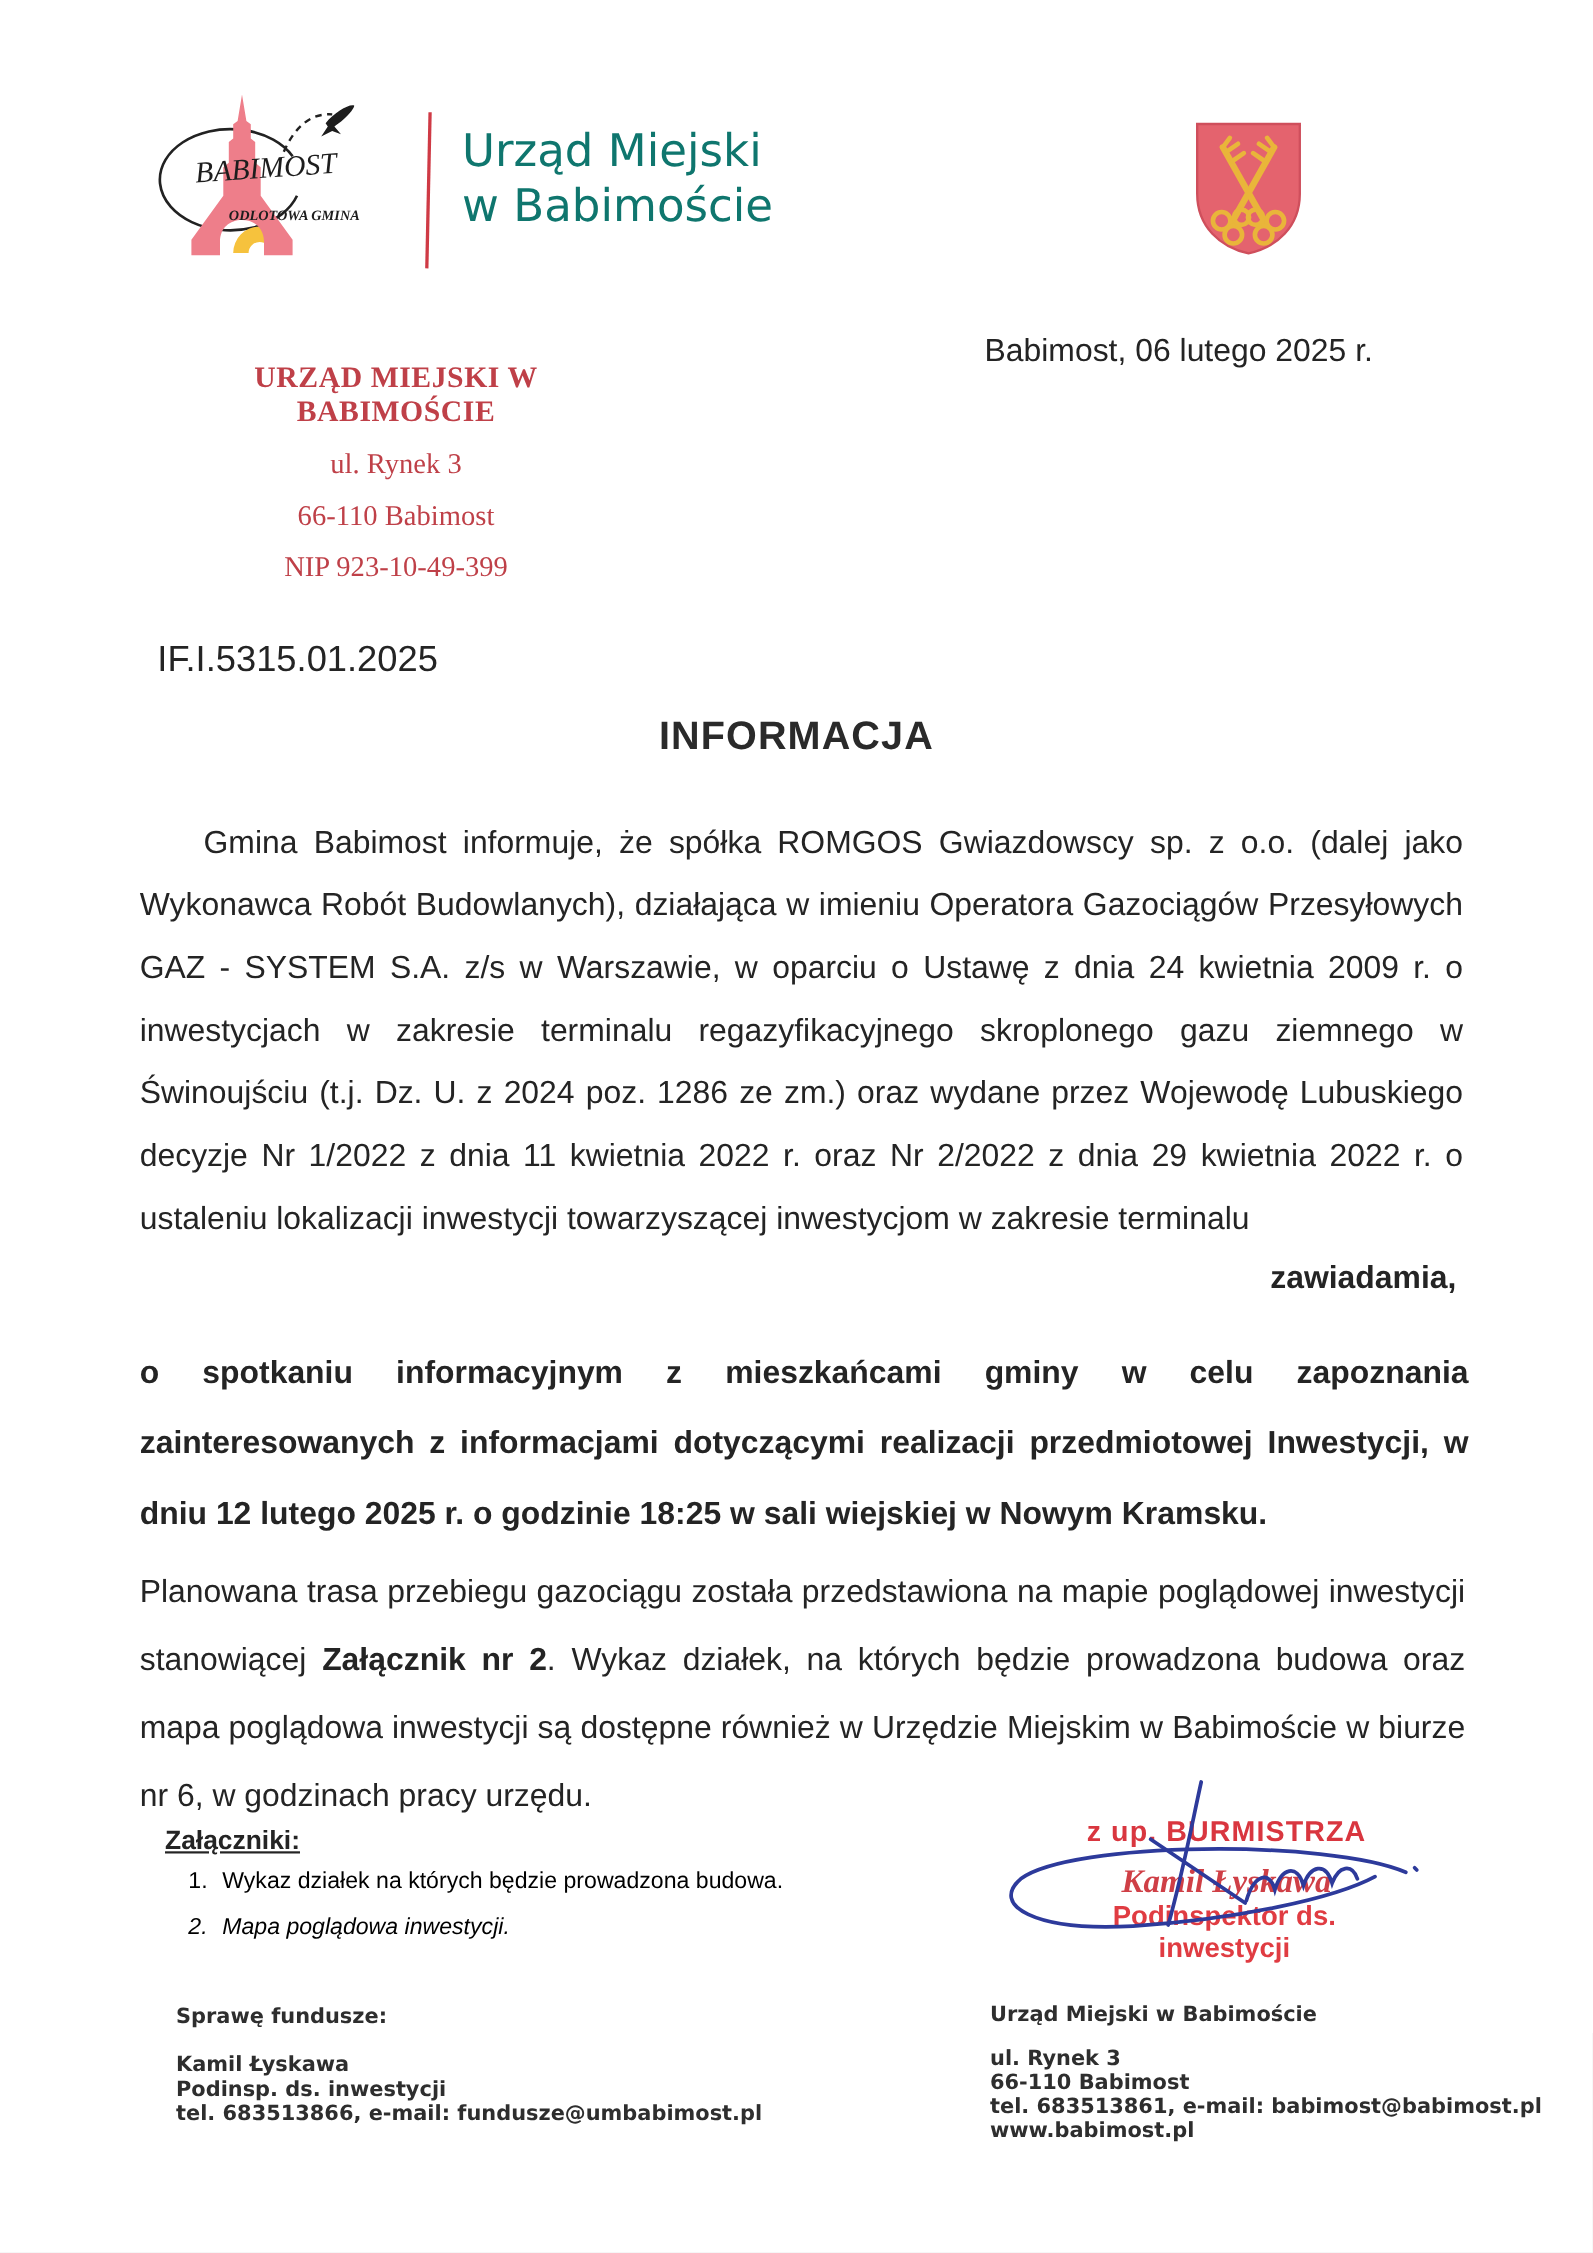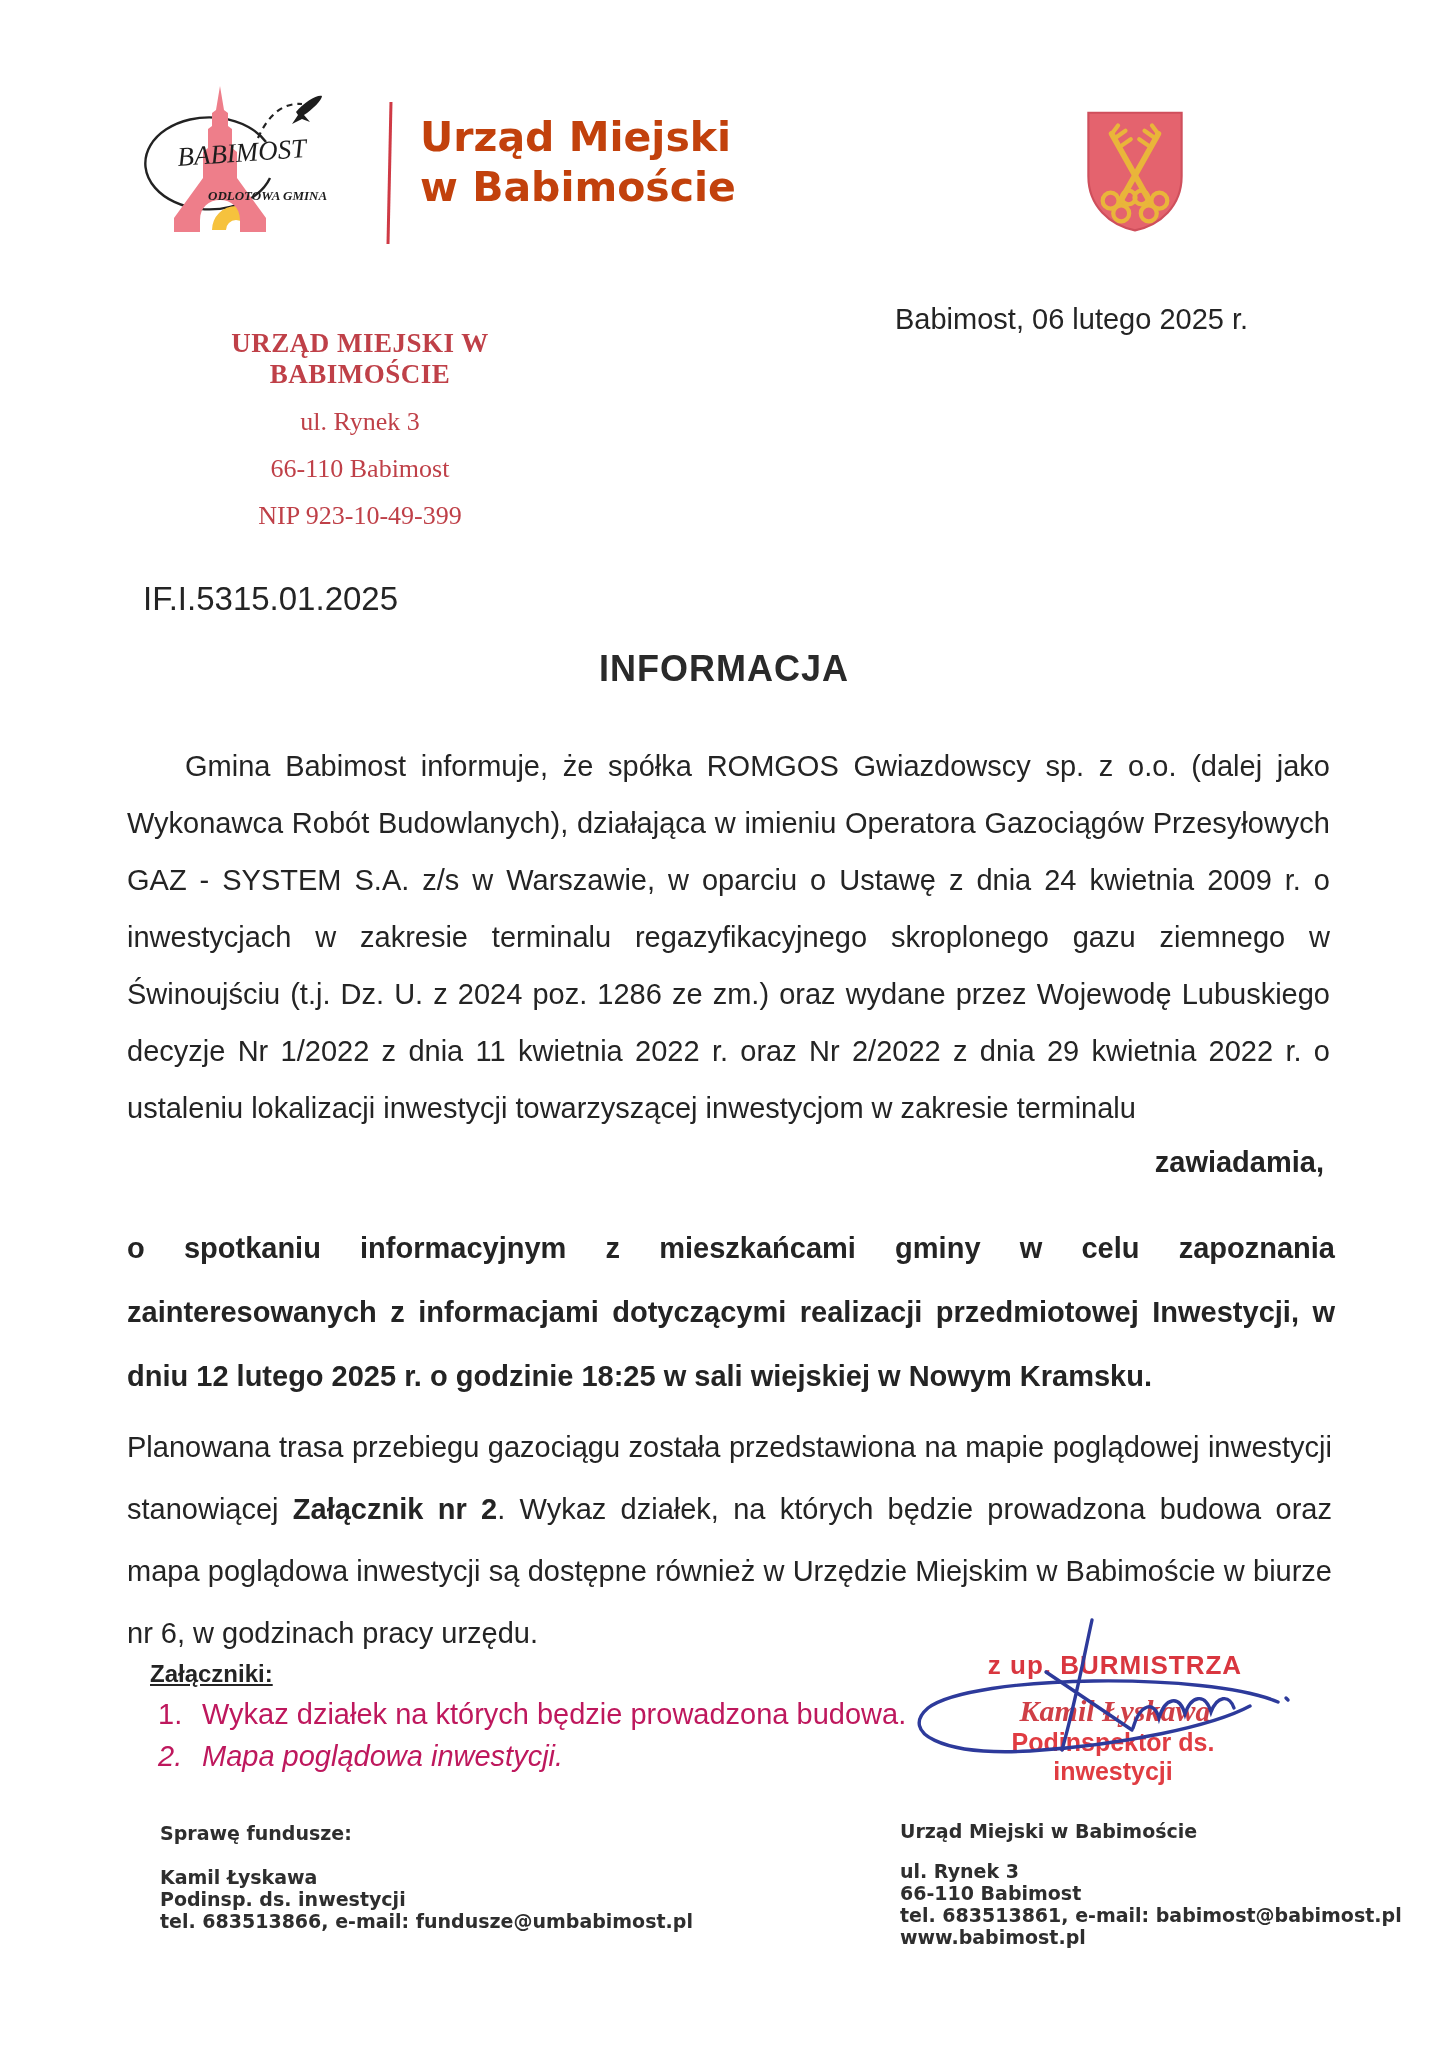--- a/index.html
+++ b/index.html
@@ -13,21 +13,21 @@
     margin:0 auto;
   }
   .abs{position:absolute;}
 
   
   .logo-svg{left:116px;top:80px;width:218px;height:158px;}
   .divider{left:388px;top:102px;width:3px;height:142px;background:#cf3a45;transform:rotate(1.2deg);}
   .office-title{
     left:420px;top:112px;width:420px;
     font-family:"DejaVu Sans",sans-serif;
-    font-weight:bold;font-size:41px;line-height:50px;color:#c2410c;
+    font-weight:normal;font-size:41px;line-height:50px;color:#0f766e;
   }
   .crest-svg{left:1082px;top:106px;width:106px;height:130px;}
 
   
   .sender{
     left:140px;top:328px;width:440px;text-align:center;
     font-family:"Liberation Serif",serif;color:#bf4048;
   }
   .sender .s-name{font-size:27px;font-weight:bold;letter-spacing:.5px;margin-bottom:17px;}
   .sender .s-line{font-size:26px;margin-bottom:17px;}
@@ -39,21 +39,21 @@
 
   .para{color:#242424;text-align:justify;}
   .para1{left:127px;top:738px;width:1203px;font-size:29px;line-height:57px;text-indent:58px;}
   .announce{left:124px;top:1146px;width:1200px;text-align:right;font-size:29px;font-weight:bold;color:#242424;}
   .para2{left:127px;top:1216px;width:1208px;font-size:29px;line-height:64px;font-weight:bold;}
   .para3{left:127px;top:1416px;width:1205px;font-size:29px;line-height:62px;}
   .para3 .b{font-weight:bold;}
 
   
   .att-heading{left:150px;top:1660px;font-size:24px;font-weight:bold;text-decoration:underline;color:#242424;}
-  .att-row{font-size:29px;color:#be185d;}
+  .att-row{font-size:21px;color:#000000;text-align:center;}
   .att-row .num{display:inline-block;width:44px;}
   .att-row1{left:158px;top:1698px;}
   .att-row2{left:158px;top:1740px;font-style:italic;}
 
   
   .sig-authority{left:985px;top:1650px;width:260px;text-align:center;
     font-size:26px;font-weight:bold;color:#d9363f;letter-spacing:1px;}
   .sig-name{left:985px;top:1694px;width:260px;text-align:center;
     font-family:"Liberation Serif",serif;font-style:italic;font-weight:bold;
     font-size:30px;color:#cf3f46;}

